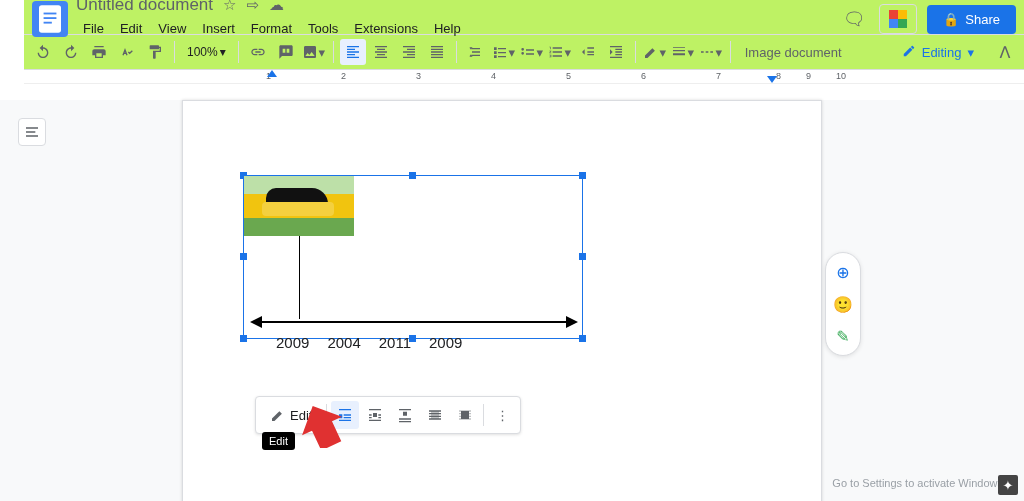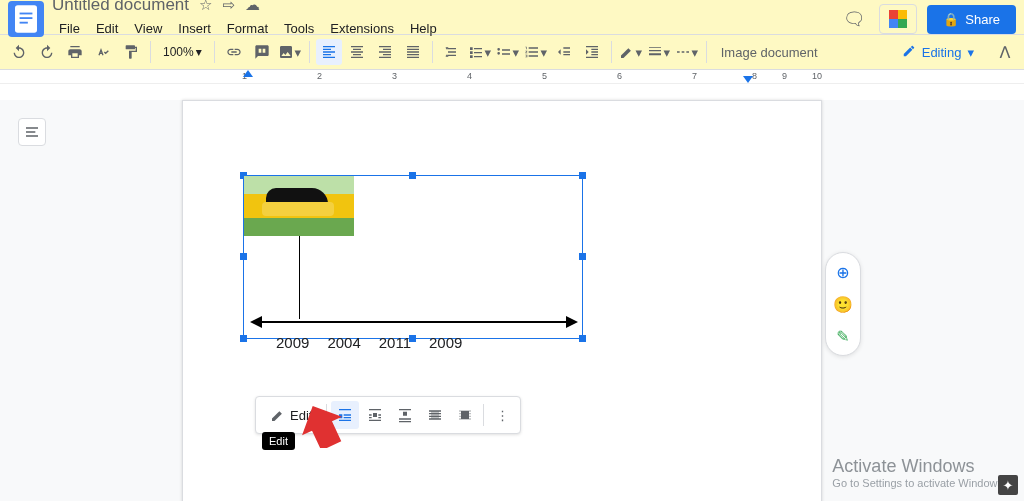--- a/index.html
+++ b/index.html
@@ -1,17 +1,17 @@
 <!DOCTYPE html>
 <html><head>
 <meta charset="utf-8">
 <style>
 * { margin:0; padding:0; box-sizing:border-box; font-family:Arial,sans-serif; }
 body { width:1024px; height:501px; background:#fff; overflow:hidden; position:relative; }
-.header { background:#fef9c3; }
+.header { background:#bef264;margin-left:24px; }
 .titlebar { display:flex; align-items:center; height:34px; padding:4px 8px 0; }
 .doclogo { width:36px; height:36px; background:#4285f4; border-radius:4px; display:flex; align-items:center; justify-content:center; margin-right:8px; }
 .doclogo svg { width:22px; height:28px; }
 .docname { font-size:17px; color:#5f6368; margin-right:10px; }
 .titleicons { display:flex; gap:10px; color:#5f6368; }
 .titleicons span { cursor:pointer; font-size:15px; }
 .spacer { flex:1; }
 .comment-btn { width:26px; height:26px; color:#5f6368; font-size:18px; display:flex; align-items:center; justify-content:center; cursor:pointer; margin-right:12px; }
 .meet-btn { width:38px; height:30px; border:1px solid #dadce0; border-radius:4px; display:flex; align-items:center; justify-content:center; margin-right:10px; }
 .meet-sq { width:18px; height:18px; position:relative; }
@@ -322,17 +322,16 @@
       </svg>
  </div>
 
  <div class="react-bar">
   <span style="color:#1a73e8">⊕</span>
   <span>🙂</span>
   <span style="color:#34a853">✎</span>
  </div>
 
  <div class="watermark">
-  <div class="l1">Activate Windows</div>
   <div class="l2">Go to Settings to activate Windows.</div>
  </div>
  <div class="corner">✦</div>
 </div>
 
 </body></html>

